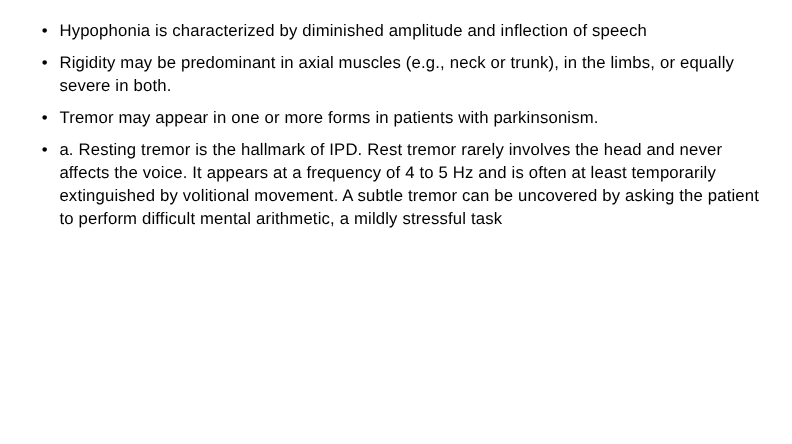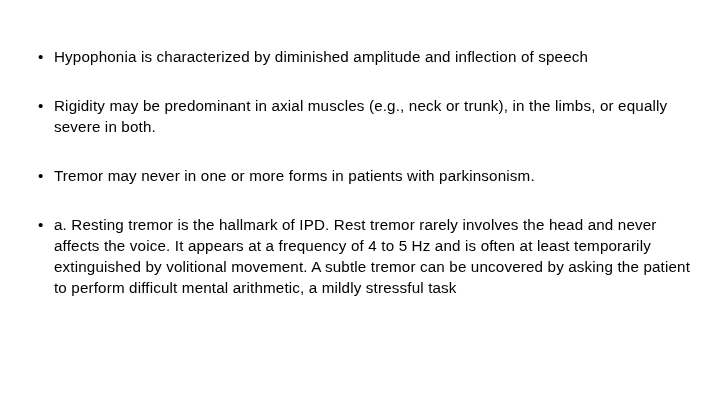--- a/index.html
+++ b/index.html
@@ -46,40 +46,39 @@
     position: absolute;
     left: 2px;
     top: 0;
     width: 12px;
     font-size: 15.2px;
     line-height: 21px;
     color: #000000;
   }
   ul.bullets > li .para {
     display: block;
-    margin-top: 28px;
   }
 </style>
 </head>
 <body>
 
 <div class="slide">
   <div class="content">
     <ul class="bullets">
       <li>
         <span class="bullet-dot">•</span>
         <span class="para">Hypophonia is characterized by diminished amplitude and inflection of speech</span>
       </li>
       <li>
         <span class="bullet-dot">•</span>
         <span class="para">Rigidity may be predominant in axial muscles (e.g., neck or trunk), in the limbs, or equally severe in both.</span>
       </li>
       <li>
         <span class="bullet-dot">•</span>
-        <span class="para"> Tremor may never in one or more forms in patients with parkinsonism.</span>
+        <span class="para"> Tremor may appear in one or more forms in patients with parkinsonism.</span>
       </li>
       <li>
         <span class="bullet-dot">•</span>
         <span class="para">a.  Resting tremor is the hallmark of IPD. Rest tremor rarely involves the head and never affects the voice. It appears at a frequency of 4 to 5 Hz and is often at least temporarily extinguished by volitional movement. A subtle tremor can be uncovered by asking the patient to perform difficult mental arithmetic, a mildly stressful task</span>
       </li>
     </ul>
   </div>
 </div>
 
 </body></html>

